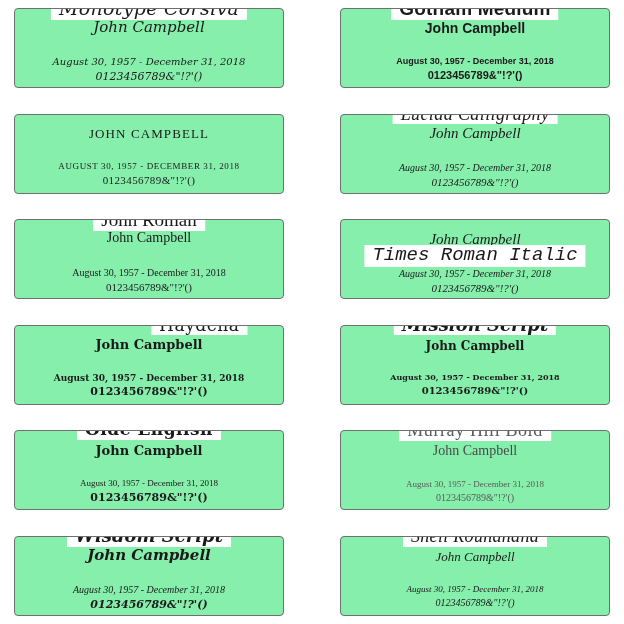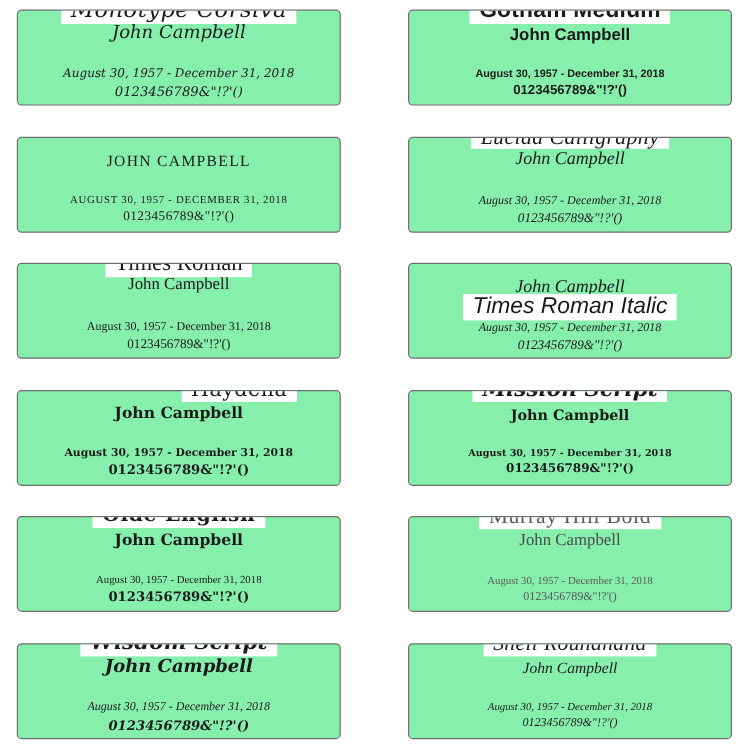--- a/index.html
+++ b/index.html
@@ -96,21 +96,21 @@
   .s-lucida .dates    { font-family: "Liberation Serif", serif; font-style: italic; font-size: 10px; }
   .s-lucida .glyphs   { font-family: "Liberation Serif", serif; font-style: italic; font-size: 11px; }
 
   
   .s-times .fontname { font-family: "Liberation Serif", serif; font-size: 19px; }
   .s-times .name     { font-family: "Liberation Serif", serif; font-size: 14px; }
   .s-times .dates    { font-family: "Liberation Serif", serif; font-size: 10px; }
   .s-times .glyphs   { font-family: "Liberation Serif", serif; font-size: 11px; }
 
   
-  .s-timesit .fontname { font-family: Liberation Sans, sans-serif; font-style: italic; font-size: 19px; margin-top: 36px; }
+  .s-timesit .fontname { font-family: Liberation Mono, monospace; font-style: italic; font-size: 19px; margin-top: 36px; }
   .s-timesit .name     { font-family: "Liberation Serif", serif; font-style: italic; font-size: 15px; }
   .s-timesit .dates    { font-family: "Liberation Serif", serif; font-style: italic; font-size: 10px; }
   .s-timesit .glyphs   { font-family: "Liberation Serif", serif; font-style: italic; font-size: 11px; }
 
   
   .s-haydena .fontname { font-family: "DejaVu Serif", serif; font-size: 18px; letter-spacing: .5px; transform: scaleX(.95); }
   .s-haydena .name     { font-family: "DejaVu Serif", serif; font-weight: bold; font-size: 13px; }
   .s-haydena .dates    { font-family: "DejaVu Serif", serif; font-weight: bold; font-size: 9px; }
   .s-haydena .glyphs   { font-family: "DejaVu Serif", serif; font-weight: bold; font-size: 11px; }
 
@@ -173,21 +173,21 @@
     <div class="plaque s-lucida">
       <div class="fontname">Lucida Calligraphy</div>
       <div class="name">John Campbell</div>
       <div class="dates">August 30, 1957 - December 31, 2018</div>
       <div class="glyphs">0123456789&amp;"!?'()</div>
     </div>
   </div>
 
   <div class="row">
     <div class="plaque s-times">
-      <div class="fontname">Times Roman</div>
+      <div class="fontname">John Roman</div>
       <div class="name">John Campbell</div>
       <div class="dates">August 30, 1957 - December 31, 2018</div>
       <div class="glyphs">0123456789&amp;"!?'()</div>
     </div>
     <div class="plaque s-timesit">
       <div class="fontname">Times Roman Italic</div>
       <div class="name">John Campbell</div>
       <div class="dates">August 30, 1957 - December 31, 2018</div>
       <div class="glyphs">0123456789&amp;"!?'()</div>
     </div>

